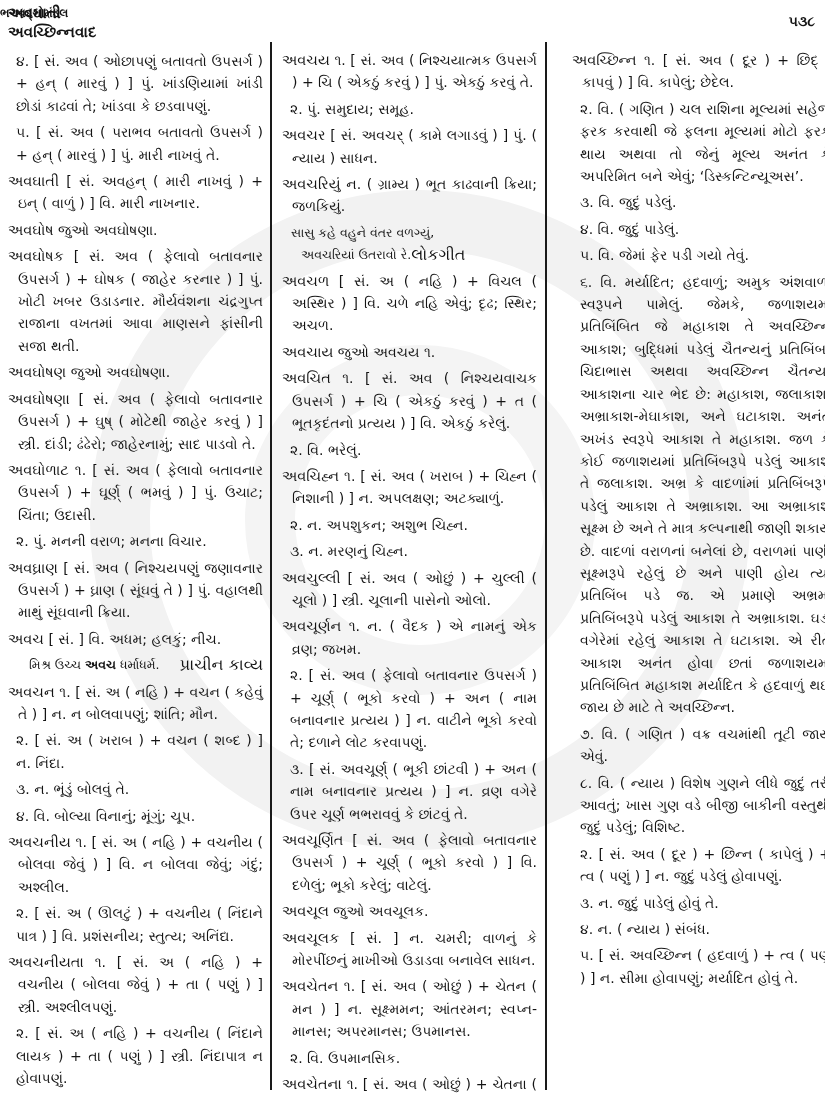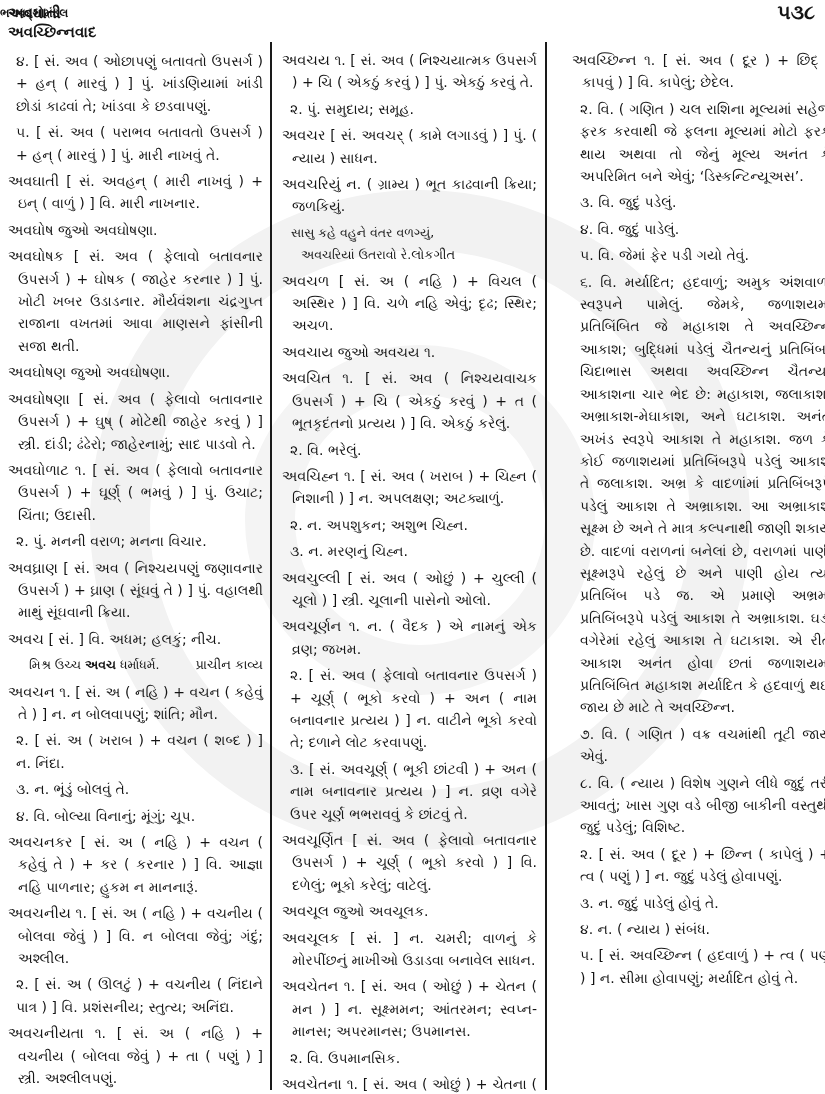--- a/index.html
+++ b/index.html
@@ -6,33 +6,33 @@
     body {
       width: 825px; height: 1094px; position: relative; overflow: hidden;
       background: #ffffff; color: #141414;
       font-family: "DejaVu Sans", "Liberation Sans", sans-serif;
     }
     .watermark { position: absolute; left: 0; top: 0; width: 825px; height: 1094px; z-index: 0; pointer-events: none; }
     .header { position: absolute; left: 0; top: 0; width: 825px; height: 44px; z-index: 1; }
     .guide-words { position: absolute; left: 8px; top: 4px; font-weight: bold; font-size: 15px; line-height: 19px; }
     .guide-words div { white-space: nowrap; }
     .title { position: absolute; left: 0; width: 825px; top: 4px; text-align: left; font-weight: bold; font-size: 12px; line-height: 19px; }
-    .page-no { position: absolute; right: 10px; top: 4px; font-weight: bold; font-size: 20px; line-height: 19px; font-family: Liberation Mono, monospace; }
+    .page-no { position: absolute; right: 10px; top: 12px; font-weight: bold; font-size: 14px; line-height: 19px; }
     .divider { position: absolute; top: 42px; width: 2px; height: 1048px; background: #1a1a1a; z-index: 1; }
     .col {
       position: absolute; top: 46px; z-index: 1;
       font-size: 14px; line-height: 22.4px; text-align: justify;
     }
     .col p { margin: 4px; }
     .entry { padding-left: 11px; text-indent: -10px; margin-top: 3px !important; }
     .entry .hw { font-weight: normal; font-size: 14.5px; }
     .sense { padding-left: 9px; }
     .quote { padding-left: 22px; display: flex; justify-content: space-between; font-size: 12.5px; }
     .quote .q-bold { font-weight: bold; }
-    .quote .src, .verse .src { font-size: 13px; }
+    .quote .src, .verse .src { font-size: 16px; }
     .verse { padding-left: 14px; font-size: 12.5px; }
     .verse .line2 { padding-left: 10px; display: flex; justify-content: flex-start; }
   </style>
 </head>
 <body>
 
 <svg class="watermark" viewBox="0 0 825 1094">
   <circle cx="420" cy="520" r="300" fill="none" stroke="#f2f2f2" stroke-width="60"></circle>
   <circle cx="420" cy="520" r="150" fill="none" stroke="#f4f4f4" stroke-width="50"></circle>
 </svg>
@@ -62,21 +62,20 @@
   <p class="entry"><b class="hw">અવઘ્રાણ</b> <span>[ સં. અવ ( નિશ્ચયપણું જણાવનાર ઉપસર્ગ ) + ઘ્રાણ ( સૂંઘવું તે ) ] પું. વહાલથી માથું સૂંઘવાની ક્રિયા.</span></p>
   <p class="entry"><b class="hw">અવચ</b> <span>[ સં. ] વિ. અધમ; હલકું; નીચ.</span></p>
   <p class="quote">
     <span><span>મિશ્ર ઉચ્ચ </span><span class="q-bold">અવચ</span><span> ધર્માધર્મ.</span></span>
     <span class="src">પ્રાચીન કાવ્ય</span>
   </p>
   <p class="entry"><b class="hw">અવચન</b> <span>૧. [ સં. અ ( નહિ ) + વચન ( કહેવું તે ) ] ન. ન બોલવાપણું; શાંતિ; મૌન.</span></p>
   <p class="sense">૨. [ સં. અ ( ખરાબ ) + વચન ( શબ્દ ) ] ન. નિંદા.</p>
   <p class="sense">૩. ન. ભૂંડું બોલવું તે.</p>
   <p class="sense">૪. વિ. બોલ્યા વિનાનું; મૂંગું; ચૂપ.</p>
-  <p class="entry"><b class="hw">અવચનકર</b> <span>[ સં. અ ( નહિ ) + વચન ( કહેવું તે ) + કર ( કરનાર ) ] વિ. આજ્ઞા નહિ પાળનાર; હુકમ ન માનનારૂં.</span></p>
   <p class="entry"><b class="hw">અવચનીય</b> <span>૧. [ સં. અ ( નહિ ) + વચનીય ( બોલવા જેવું ) ] વિ. ન બોલવા જેવું; ગંદું; અશ્લીલ.</span></p>
   <p class="sense">૨. [ સં. અ ( ઊલટું ) + વચનીય ( નિંદાને પાત્ર ) ] વિ. પ્રશંસનીય; સ્તુત્ય; અનિંદ્ય.</p>
   <p class="entry"><b class="hw">અવચનીયતા</b> <span>૧. [ સં. અ ( નહિ ) + વચનીય ( બોલવા જેવું ) + તા ( પણું ) ] સ્ત્રી. અશ્લીલપણું.</span></p>
   <p class="sense">૨. [ સં. અ ( નહિ ) + વચનીય ( નિંદાને લાયક ) + તા ( પણું ) ] સ્ત્રી. નિંદાપાત્ર ન હોવાપણું.</p>
 </div>
 
 <div class="col" style="left:277px; width:264px;">
   <p class="entry"><b class="hw">અવચય</b> <span>૧. [ સં. અવ ( નિશ્ચયાત્મક ઉપસર્ગ ) + ચિ ( એકઠું કરવું ) ] પું. એકઠું કરવું તે.</span></p>
   <p class="sense">૨. પું. સમુદાય; સમૂહ.</p>
   <p class="entry"><b class="hw">અવચર</b> <span>[ સં. અવચર્ ( કામે લગાડવું ) ] પું. ( ન્યાય ) સાધન.</span></p>

